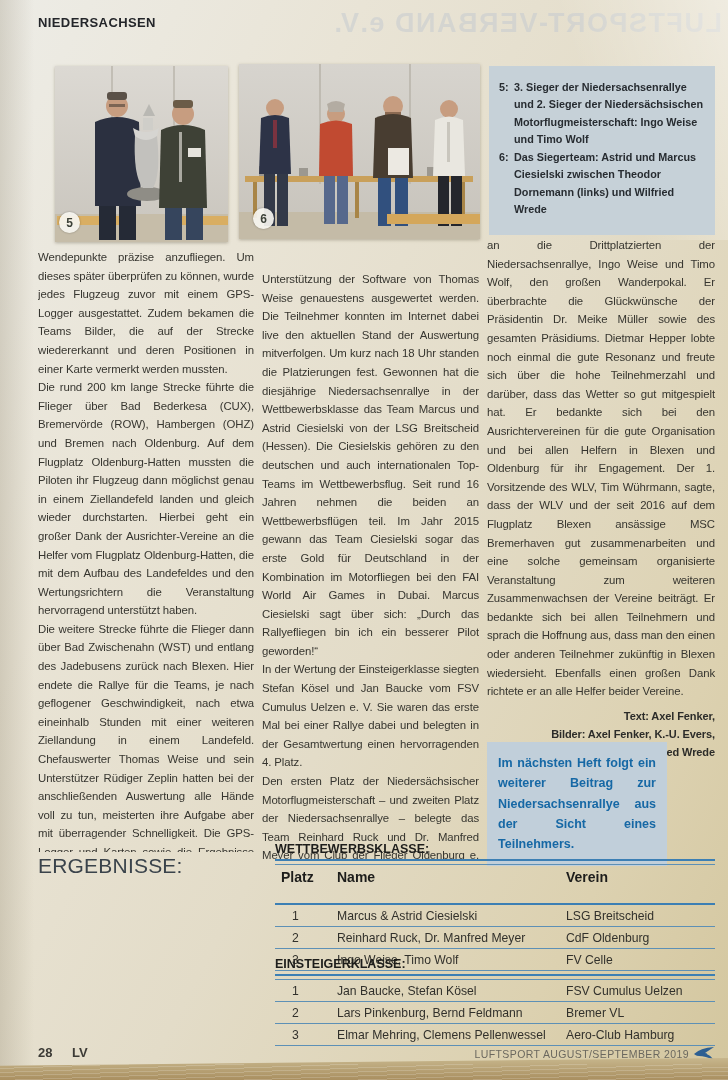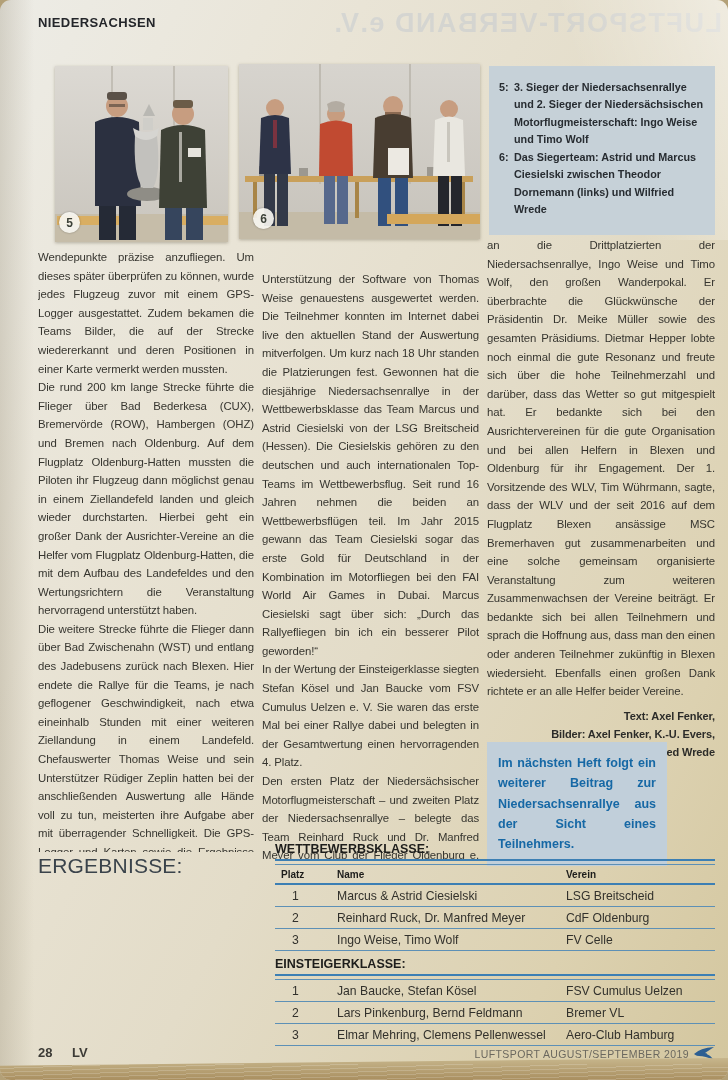--- a/index.html
+++ b/index.html
@@ -1,20 +1,20 @@
 <!DOCTYPE html>
 <html lang="de"><head>
 <meta charset="utf-8">
 <style>
   html,body{margin:0;padding:0;}
   body{width:728px;height:1080px;position:relative;overflow:hidden;
        font-family:"Liberation Sans",sans-serif;background:#b3a077;}
   .page{position:absolute;inset:0;
         background:linear-gradient(118deg,#edece6 0%,#e9e4d6 28%,#e3dcc8 55%,#dcd1b0 82%,#d3c69e 100%);
-        overflow:hidden;border-radius:11px;}
+        overflow:hidden;}
   .edge-shadow{position:absolute;left:0;top:0;bottom:0;width:34px;
         background:linear-gradient(90deg,rgba(110,98,70,.20),rgba(110,98,70,0));}
   .corner-light{position:absolute;right:0;top:0;width:180px;height:240px;
         background:linear-gradient(250deg,rgba(255,255,255,.45),rgba(255,255,255,0) 65%);}
   .page-bottom{position:absolute;left:0;right:0;bottom:0;height:22px;
         background:linear-gradient(#c7b68c,#a98f60);
         clip-path:polygon(0 35%,100% 0%,100% 100%,0 100%);}
   .page-bottom-lines{position:absolute;left:0;right:0;bottom:0;height:16px;opacity:.5;
         background:repeating-linear-gradient(178deg,rgba(255,255,255,.35) 0 1px,rgba(0,0,0,0) 1px 4px);}
 
@@ -49,21 +49,21 @@
         padding:11px 11px 12px 11px;text-align:justify;}
 
   .results{position:absolute;left:38px;top:854px;}
   .results-h1{font-size:21px;font-weight:normal;letter-spacing:.2px;color:#3a434b;margin:0 0 13px 0;}
   .results-h2{font-size:16px;font-weight:bold;letter-spacing:.2px;color:#41719b;margin:0;}
 
   .rtable{position:absolute;left:275px;width:440px;color:#32312c;}
   .rtable-title{font-size:12.5px;font-weight:bold;color:#1d1d1b;padding-bottom:3px;}
   .rule2{height:3px;border-top:2px solid #3c7fb4;border-bottom:1px solid #5d90b6;}
   .thead{display:grid;grid-template-columns:56px 229px 1fr;font-weight:bold;
-        font-size:10px;padding:4px 0 3px 6px;border-bottom:2px solid #3c7fb4;color:#1d1d1b;}
+        font-size:14px;padding:4px 0 18px 6px;border-bottom:2px solid #3c7fb4;color:#1d1d1b;}
   .trow{display:grid;grid-template-columns:56px 229px 1fr;font-size:12.2px;
         padding:4px 0 3px 6px;border-bottom:1.4px solid #5d90b6;}
   .cell-platz{padding-left:11px;}
   .t1{top:842px;} .t2{top:957px;}
 
   .folio{position:absolute;left:38px;top:1045px;font-size:13px;font-weight:bold;color:#3c3b36;}
   .folio .sect{margin-left:16px;}
   .issue{position:absolute;right:13px;top:1046px;display:flex;align-items:center;gap:4px;
         font-size:10.5px;letter-spacing:.4px;color:#6b685f;}
 </style>

